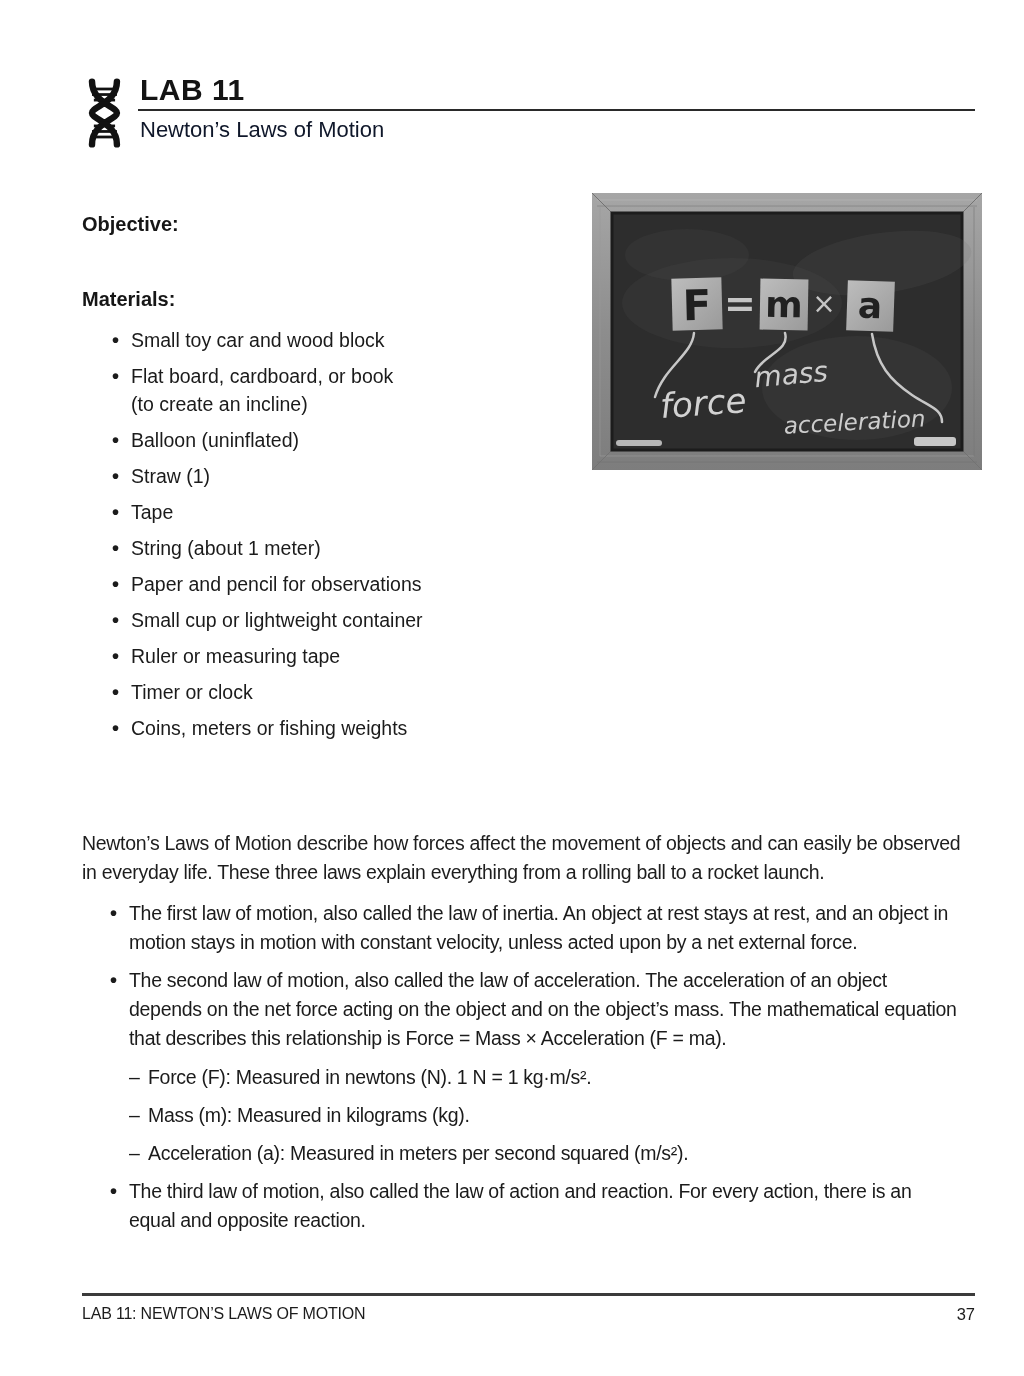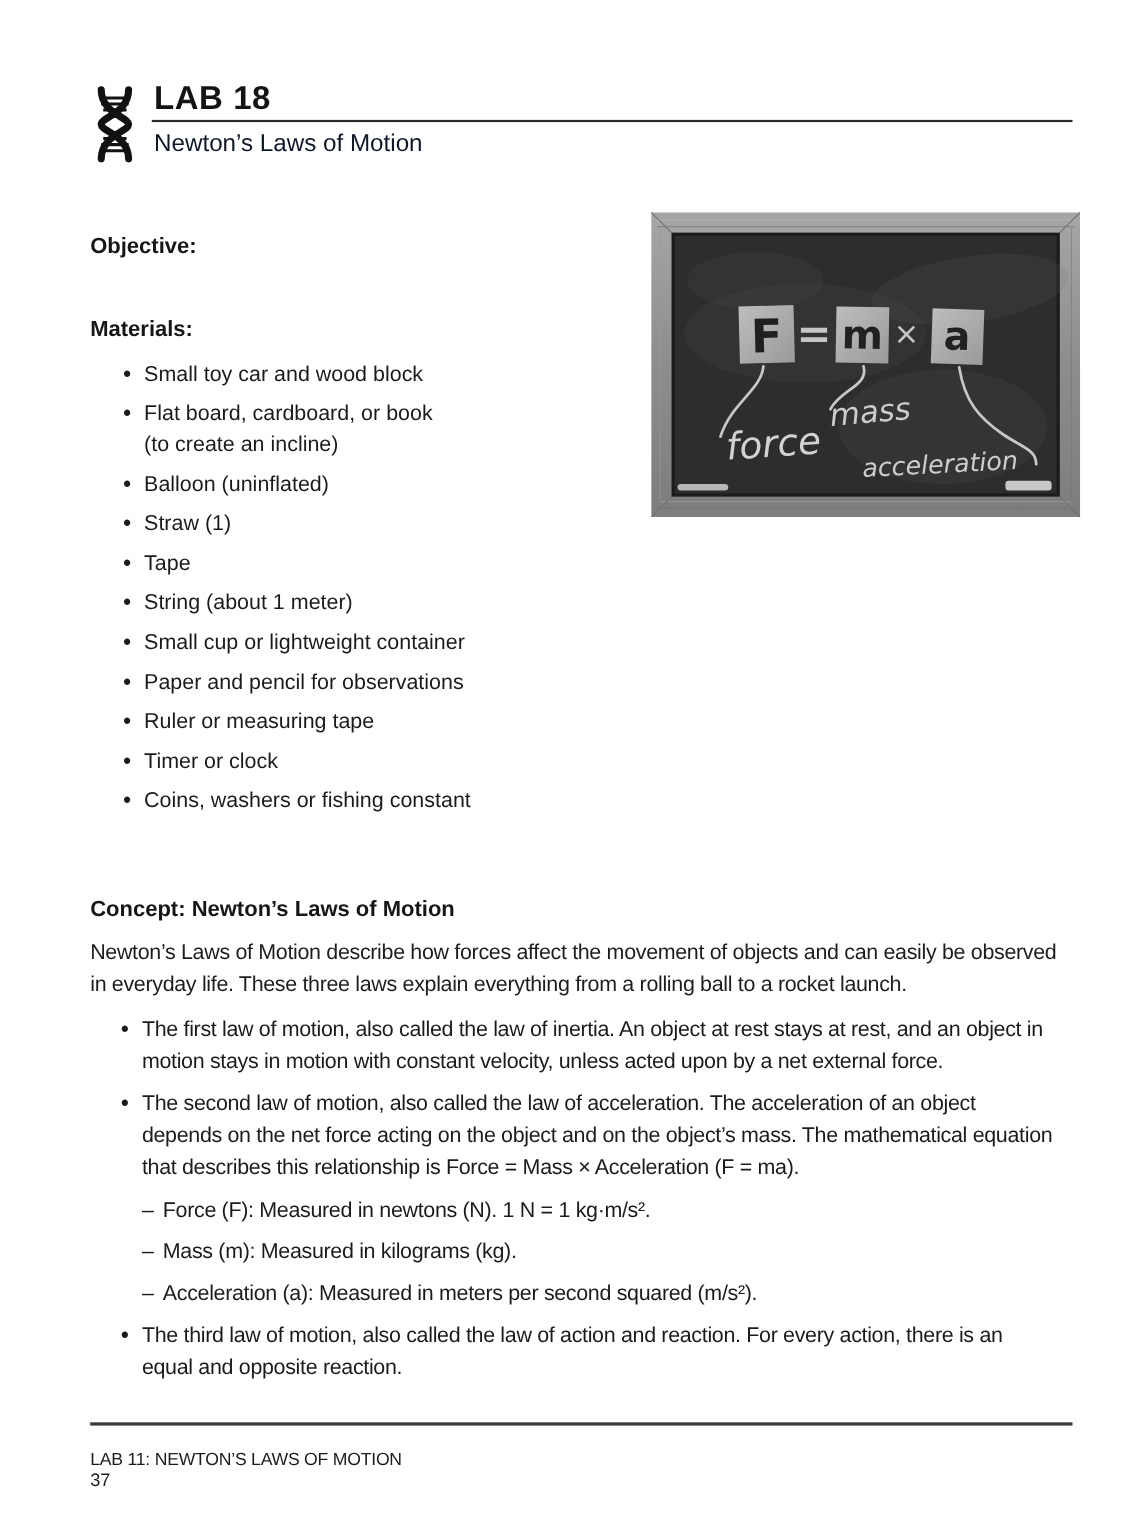--- a/index.html
+++ b/index.html
@@ -75,21 +75,21 @@
   .dash-list { list-style: none; margin: 10px 0 2px 0; padding: 0; }
   .dash-list li {
     position: relative; padding-left: 19px; margin-bottom: 9px;
     font-size: 19.5px; line-height: 29px; letter-spacing: -0.3px;
   }
   .dash-list li::before { content: "\2013"; position: absolute; left: 0; top: 0; }
 
   
   .page-footer { position: absolute; left: 82px; right: 49px; top: 1293px; }
   .footer-rule { height: 3px; background: #3b3b3b; }
-  .footer-row { display: flex; justify-content: space-between; margin-top: 23px; flex-direction: column; }
+  .footer-row { display: flex; justify-content: space-between; margin-top: 9px; }
   .footer-left { font-size: 16px; letter-spacing: -0.2px; color: #1c1c1c; }
   .footer-page { font-size: 16.5px; color: #1c1c1c; }
 </style>
 </head>
 <body>
 
 <div class="page">
 
   <header class="lab-header">
     <div class="dna-wrap">
@@ -100,21 +100,21 @@
         <line x1="13" y1="18" x2="40" y2="18" stroke="#121212" stroke-width="3"></line>
         <line x1="15" y1="24" x2="38" y2="24" stroke="#121212" stroke-width="3"></line>
         <line x1="19" y1="30" x2="34" y2="30" stroke="#121212" stroke-width="3"></line>
         <line x1="19" y1="46" x2="34" y2="46" stroke="#121212" stroke-width="3"></line>
         <line x1="15" y1="52" x2="38" y2="52" stroke="#121212" stroke-width="3"></line>
         <line x1="13" y1="58" x2="40" y2="58" stroke="#121212" stroke-width="3"></line>
         <line x1="14" y1="64" x2="39" y2="64" stroke="#121212" stroke-width="3"></line>
       </svg>
     </div>
     <div class="header-text">
-      <h1 class="lab-title">LAB 18</h1>
+      <h1 class="lab-title">LAB 11</h1>
       <h2 class="lab-subtitle">Newton’s Laws of Motion</h2>
     </div>
   </header>
 
   <section class="objective">
     <h3 class="sec-heading">Objective:</h3>
   </section>
 
   <figure class="chalkboard">
     <svg viewBox="0 0 390 277" width="390" height="277" class="chalk-font" aria-hidden="true">
@@ -179,30 +179,29 @@
   <section class="materials">
     <h3 class="sec-heading">Materials:</h3>
     <ul>
       <li>Small toy car and wood block</li>
       <li>Flat board, cardboard, or book
 (to create an incline)</li>
       <li>Balloon (uninflated)</li>
       <li>Straw (1)</li>
       <li>Tape</li>
       <li>String (about 1 meter)</li>
+      <li>Paper and pencil for observations</li>
       <li>Small cup or lightweight container</li>
-      <li>Paper and pencil for observations</li>
       <li>Ruler or measuring tape</li>
       <li>Timer or clock</li>
-      <li>Coins, washers or fishing constant</li>
+      <li>Coins, meters or fishing weights</li>
     </ul>
   </section>
 
   <section class="concept">
-    <h3 class="sec-heading">Concept: Newton’s Laws of Motion</h3>
     <p class="body-text intro">Newton’s Laws of Motion describe how forces affect the movement of objects and can easily be observed in everyday life. These three laws explain everything from a rolling ball to a rocket launch.</p>
     <ul class="bullets">
       <li>
         <span>The first law of motion, also called the law of inertia. An object at rest stays at rest, and an object in motion stays in motion with constant velocity, unless acted upon by a net external force.</span>
       </li>
       <li>
         <span>The second law of motion, also called the law of acceleration. The acceleration of an object depends on the net force acting on the object and on the object’s mass. The mathematical equation that describes this relationship is Force = Mass × Acceleration (F = ma).</span>
         <ul class="dash-list">
           <li>Force (F): Measured in newtons (N). 1 N = 1 kg·m/s².</li>
           <li>Mass (m): Measured in kilograms (kg).</li>

